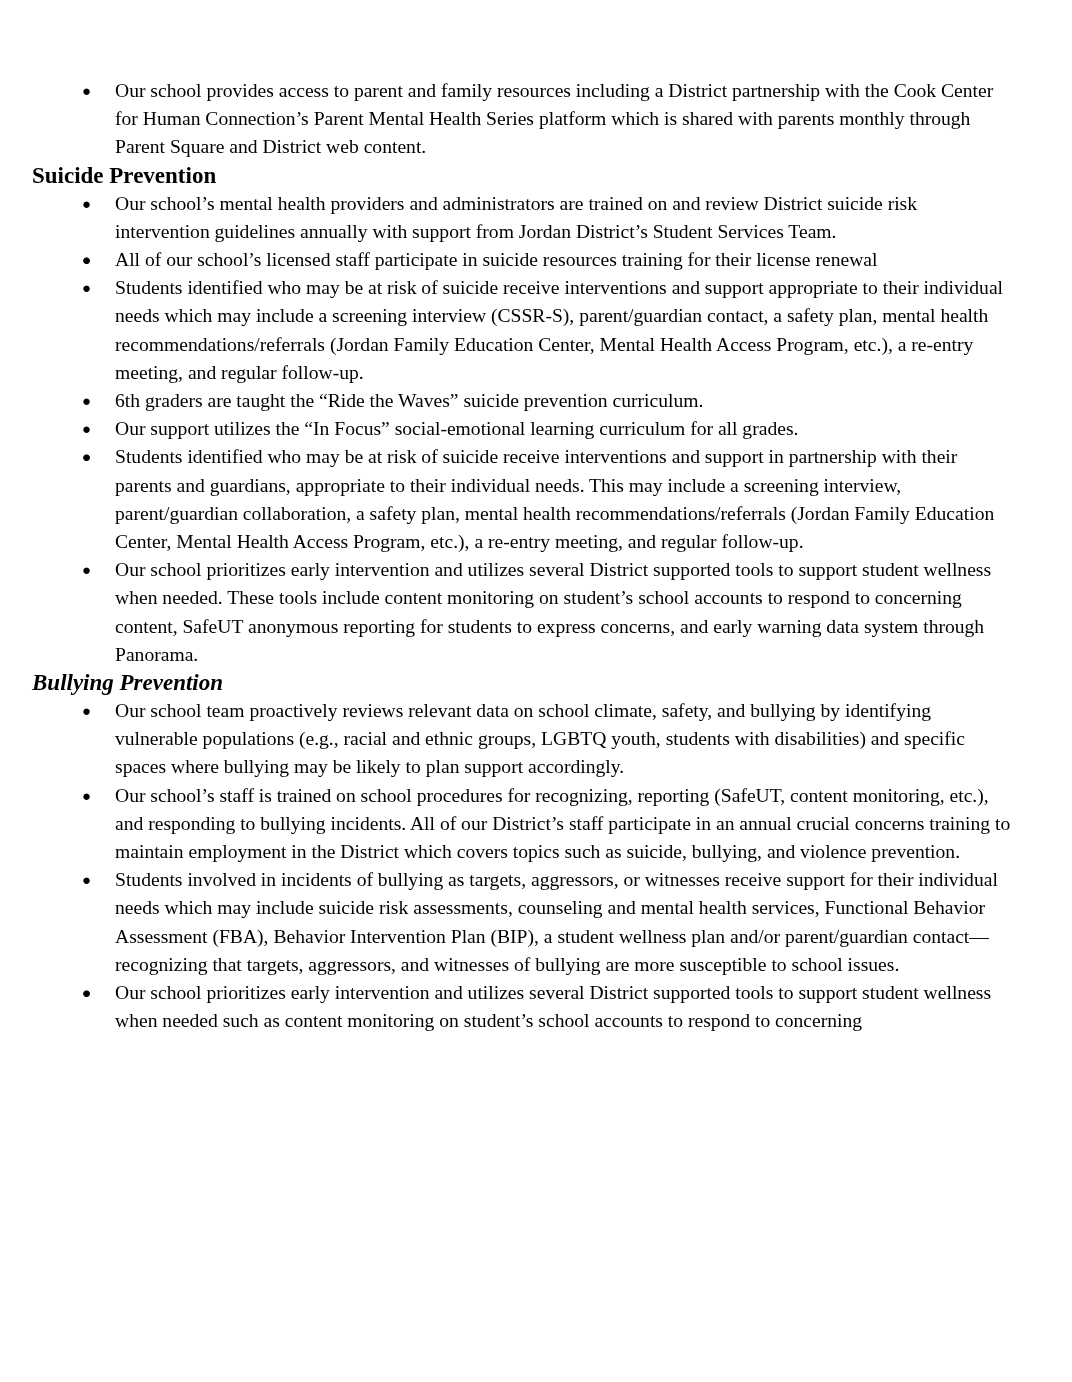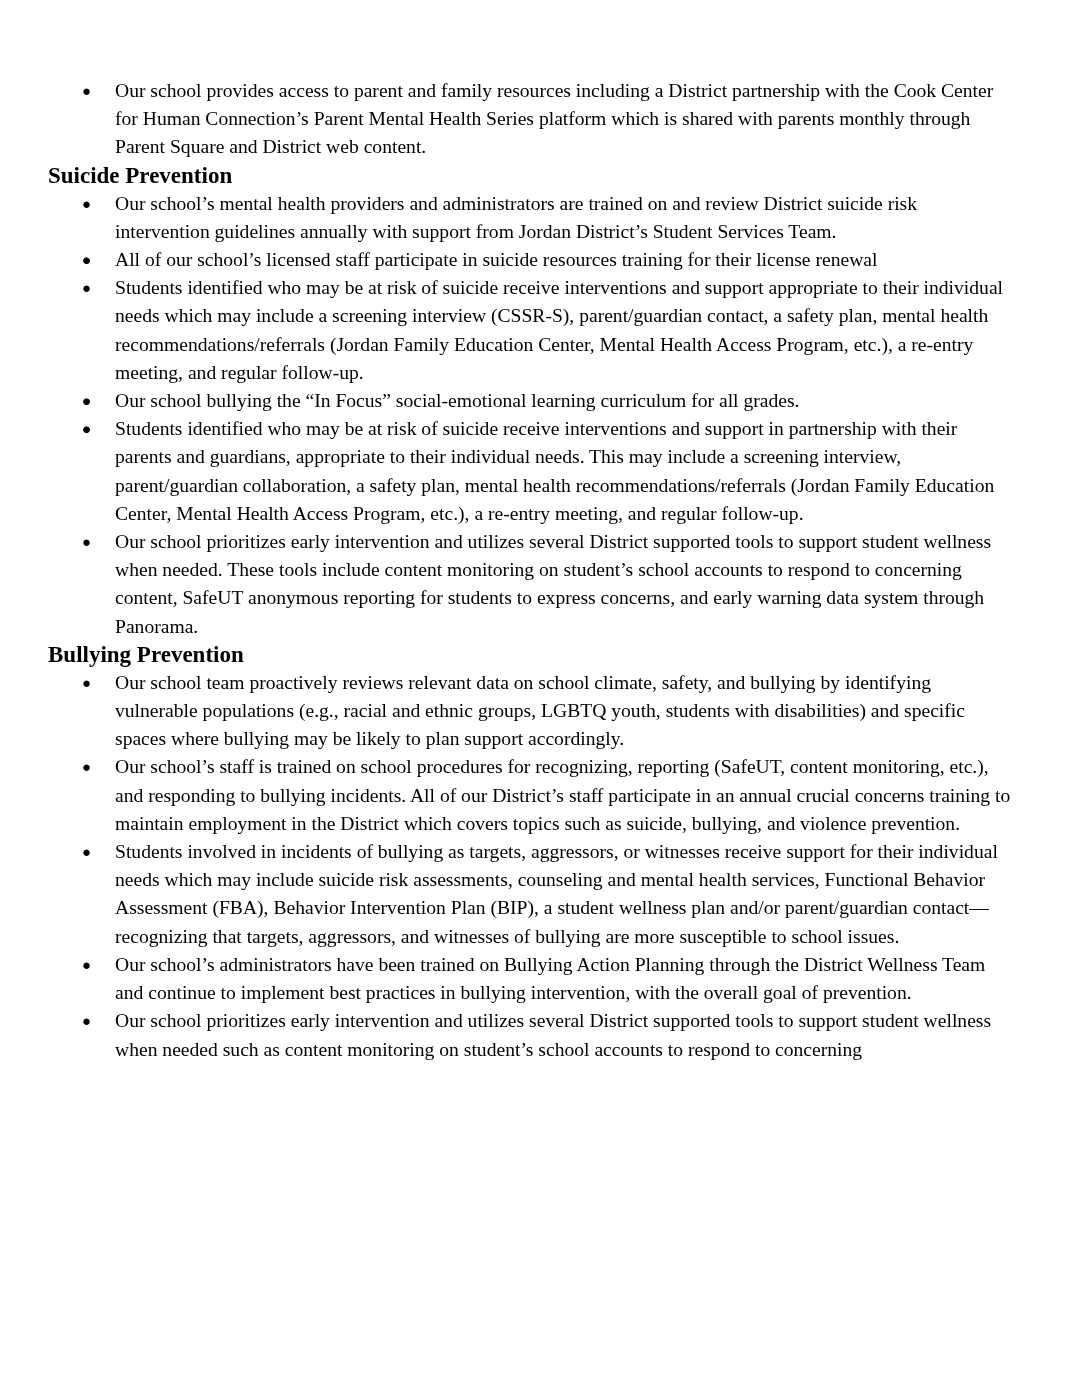--- a/index.html
+++ b/index.html
@@ -15,51 +15,51 @@
     padding-left: 115px;
     padding-right: 56px;
     font-size: 19.6px;
     line-height: 28.2px;
   }
   ul.blist li .bullet {
     position: absolute; left: 82px; top: 0;
     font-size: 15px; line-height: 28.2px;
   }
   h2.section {
-    margin: 0; padding-left: 48px;
+    margin: 0; padding-left: 32px;
     font-size: 23px; font-weight: bold;
     line-height: 28px;
   }
   .h-suicide { margin-top: 17px; margin-bottom: 15px; }
-  .h-bullying { margin-top: 16px; margin-bottom: 16px; }
+  .h-bullying { margin-top: 16px; margin-bottom: 16px; font-style: italic; }
 </style>
 </head>
 <body>
 
 <div class="page">
 
   <ul class="blist">
     <li><span class="bullet">●</span><span>Our school provides access to parent and family resources including a District partnership with the Cook Center for Human Connection’s Parent Mental Health Series platform which is shared with parents monthly through Parent Square and District web content.</span></li>
   </ul>
 
   <h2 class="section h-suicide">Suicide Prevention</h2>
   <ul class="blist">
     <li><span class="bullet">●</span><span>Our school’s mental health providers and administrators are trained on and review District suicide risk intervention guidelines annually with support from Jordan District’s Student Services Team.</span></li>
     <li><span class="bullet">●</span></li>
     <li><span class="bullet">●</span><span>All of our school’s licensed staff participate in suicide resources training for their license renewal</span></li>
     <li><span class="bullet">●</span><span>Students identified who may be at risk of suicide receive interventions and support appropriate to their individual needs which may include a screening interview (CSSR-S), parent/guardian contact, a safety plan, mental health recommendations/referrals (Jordan Family Education Center, Mental Health Access Program, etc.), a re-entry meeting, and regular follow-up.</span></li>
-    <li><span class="bullet">●</span></li>
-    <li><span class="bullet">●</span><span>Our school bullying the “In Focus” social-emotional learning curriculum for all grades.</span></li>
+    <li><span class="bullet">●</span><span>6th graders are taught the “Ride the Waves” suicide prevention curriculum.</span></li>
+    <li><span class="bullet">●</span><span>Our support utilizes the “In Focus” social-emotional learning curriculum for all grades.</span></li>
     <li><span class="bullet">●</span></li>
     <li><span class="bullet">●</span><span>Students identified who may be at risk of suicide receive interventions and support in partnership with their parents and guardians, appropriate to their individual needs. This may include a screening interview, parent/guardian collaboration, a safety plan, mental health recommendations/referrals (Jordan Family Education Center, Mental Health Access Program, etc.), a re-entry meeting, and regular follow-up.</span></li>
     <li><span class="bullet">●</span><span>Our school prioritizes early intervention and utilizes several District supported tools to support student wellness when needed. These tools include  content monitoring on student’s school accounts to respond to concerning content, SafeUT anonymous reporting for students to express concerns, and early warning data system through Panorama.</span></li>
   </ul>
 
   <h2 class="section h-bullying">Bullying Prevention</h2>
   <ul class="blist">
     <li><span class="bullet">●</span><span>Our school team proactively reviews relevant data on school climate, safety, and bullying by identifying vulnerable populations (e.g., racial and ethnic groups, LGBTQ youth, students with disabilities) and specific spaces where bullying may be likely to plan support accordingly.</span></li>
     <li><span class="bullet">●</span><span>Our school’s staff is trained on school procedures for recognizing, reporting (SafeUT, content monitoring, etc.), and responding to bullying incidents. All of our District’s staff participate in an annual crucial concerns training to maintain employment in the District which covers topics such as suicide, bullying, and violence prevention.</span></li>
     <li><span class="bullet">●</span><span>Students involved in incidents of bullying as targets, aggressors, or witnesses receive support for their individual needs which may include suicide risk assessments, counseling and mental health services, Functional Behavior Assessment (FBA), Behavior Intervention Plan (BIP), a student wellness plan and/or parent/guardian contact—recognizing that targets, aggressors, and witnesses of bullying are more susceptible to school issues.</span></li>
-    <li><span class="bullet">●</span><span>Our school’s administrators have been trained on Bullying Action Planning through the District Wellness Team and continue to implement best practices in bullying intervention, with the overall goal of prevention.</span></li>
+    <li><span class="bullet">●</span></li>
     <li><span class="bullet">●</span><span>Our school prioritizes early intervention and utilizes several District supported tools to support student wellness when needed such as content monitoring on student’s school accounts to respond to concerning</span></li>
   </ul>
 
 </div>
 
 </body></html>

